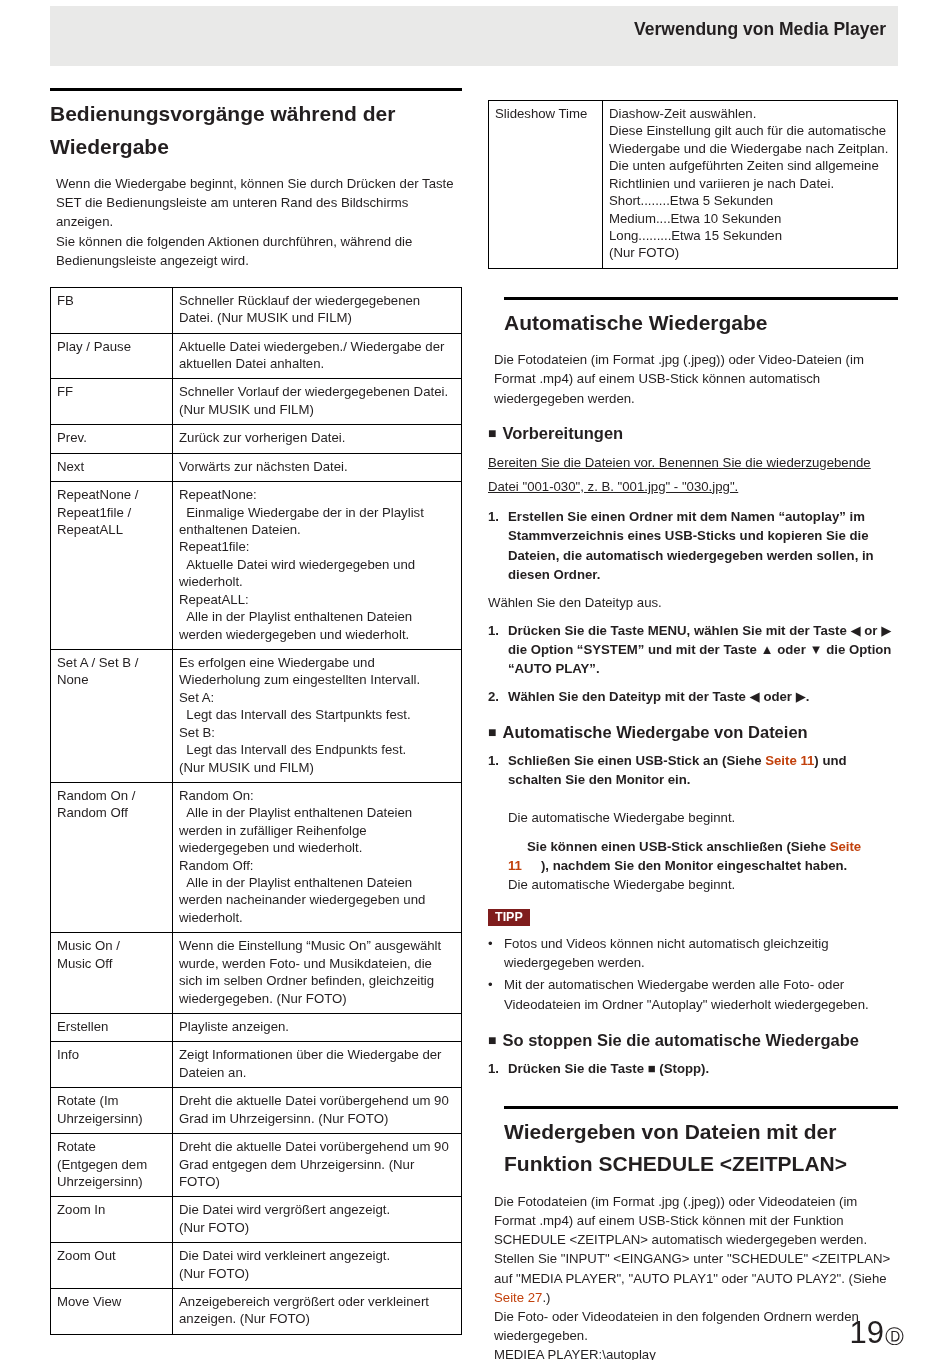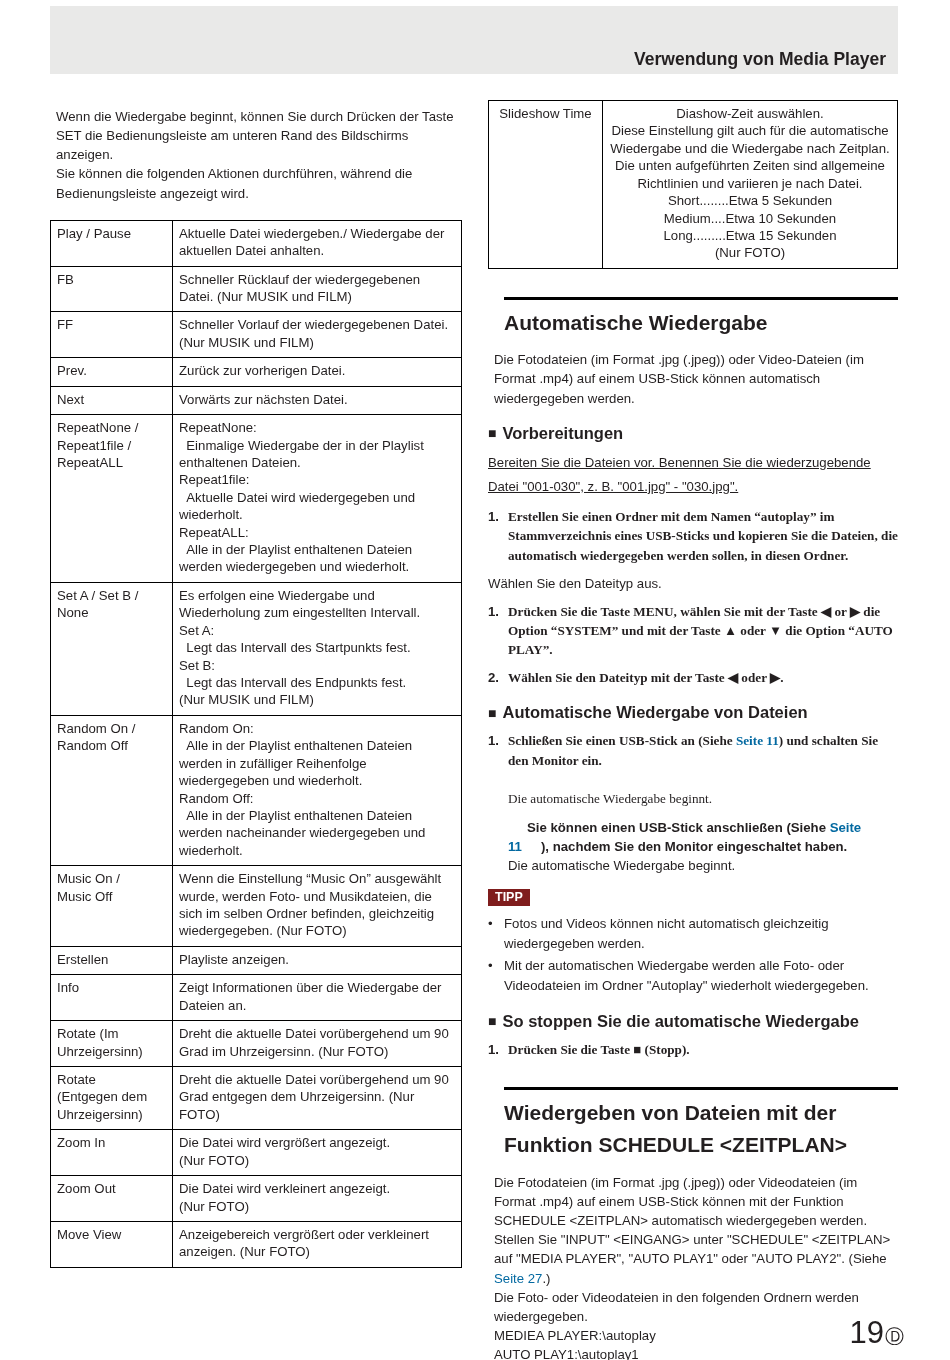--- a/index.html
+++ b/index.html
@@ -9,25 +9,25 @@
     position:relative;
     font-family:"Liberation Sans","DejaVu Sans",sans-serif;
     color:#231f20;
     -webkit-font-smoothing:antialiased;
   }
   .page { padding:6px 52px 0 50px; }
 
   
   .header-bar {
     background:#e9e9e8;
-    height:68px;
+    height:60px;
     display:flex;
     align-items:flex-end;
     justify-content:flex-end;
-    padding:0 12px 4px 0;
+    padding:0 12px 26px 0;
   }
   .header-title { font-size:17.5px; font-weight:bold; }
 
   
   .columns { display:flex; gap:26px; margin-top:22px; }
   .col-left  { width:412px; flex:none; }
   .col-right { width:410px; flex:none; }
 
   .section-heading {
     border-top:3px solid #000;
@@ -45,43 +45,43 @@
   table.kv td {
     border:1.5px solid #000;
     font-size:13.2px;
     line-height:1.32;
     padding:4px 6px 6px 6px;
     vertical-align:top;
     white-space:pre-wrap;
   }
   .col-left  td.key { width:122px; }
   .col-right td.key { width:114px; }
-  .col-right table.kv { margin-top:4px;text-align:center; }
+  .col-right table.kv { margin-top:12px; }
 
   .sub-heading {
     font-size:16.5px;
     font-weight:bold;
     margin:16px 0 8px 0;
     display:flex;
     align-items:center;
     gap:6px;
   }
   .sq { font-size:14px; line-height:1; }
 
   .step { display:flex; margin:9px 0; font-size:13.2px; line-height:1.45; }
   .step .num { width:20px; flex:none; font-weight:bold; }
-  .step .body { font-weight:bold; white-space:pre-line;font-family:Liberation Serif, serif; }
+  .step .body { font-weight:bold; white-space:pre-line; }
   .step .note { font-weight:normal; }
 
   .offset-block { margin-left:20px; margin-top:10px; font-size:13.2px; line-height:1.45; }
   .offset-block .body { font-weight:bold;margin-left:19px; }
 
   .prep-text { line-height:1.8;text-decoration:underline; }
 
-  .link { color:#0369a1; text-decoration:none; cursor:pointer; }
+  .link { color:#c2410c; text-decoration:none; cursor:pointer; }
 
   .tipp-badge {
     display:inline-block;
     background:#7f1d1d;
     color:#fff;
     font-weight:bold;
     font-size:12.5px;
     padding:1px 7px 2px 7px;
     margin:14px 0 6px 0;
   }
@@ -110,32 +110,33 @@
 
 <div class="page">
 
   <div class="header-bar">
     <span class="header-title">Verwendung von Media Player</span>
   </div>
 
   <div class="columns">
 
     <div class="col-left">
+      <h1 class="section-heading">Bedienungsvorgänge während der Wiedergabe</h1>
       <p class="para intro">Wenn die Wiedergabe beginnt, können Sie durch Drücken der Taste SET die Bedienungsleiste am unteren Rand des Bildschirms anzeigen.
 Sie können die folgenden Aktionen durchführen, während die Bedienungsleiste angezeigt wird.</p>
 
       <table class="kv">
         <tbody>
           <tr>
+              <td class="key">FB</td>
+              <td>Schneller Rücklauf der wiedergegebenen Datei. (Nur MUSIK und FILM)</td>
+            </tr>
+          <tr>
               <td class="key">Play / Pause</td>
               <td>Aktuelle Datei wiedergeben./ Wiedergabe der aktuellen Datei anhalten.</td>
-            </tr>
-          <tr>
-              <td class="key">FB</td>
-              <td>Schneller Rücklauf der wiedergegebenen Datei. (Nur MUSIK und FILM)</td>
             </tr>
           <tr>
               <td class="key">FF</td>
               <td>Schneller Vorlauf der wiedergegebenen Datei. (Nur MUSIK und FILM)</td>
             </tr>
           <tr>
               <td class="key">Prev.</td>
               <td>Zurück zur vorherigen Datei.</td>
             </tr>
           <tr>

